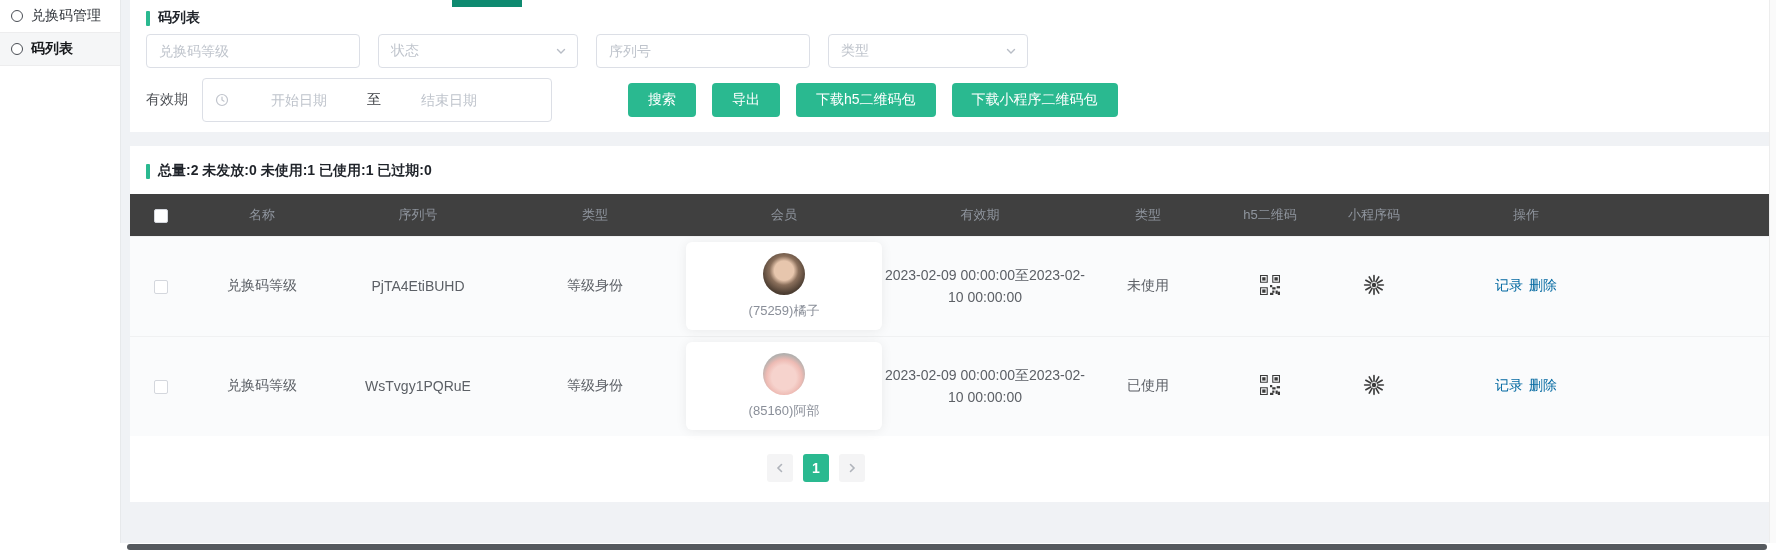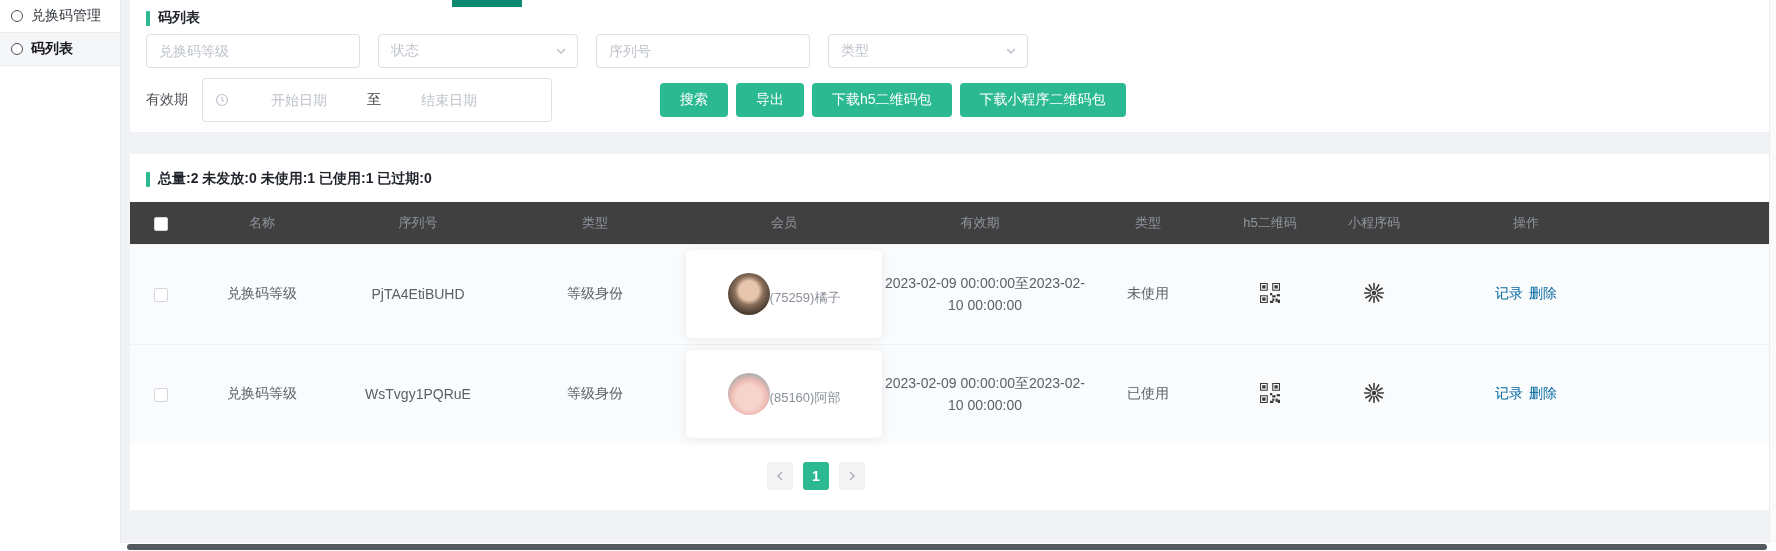--- a/index.html
+++ b/index.html
@@ -30,34 +30,34 @@
   .f-select { width:200px; display:flex; align-items:center; justify-content:space-between; padding:0 10px 0 12px; color:#bfc4cc; cursor:pointer; }
 
   .filter-row2 { display:flex; align-items:center; margin-top:10px; }
   .vlabel { font-size:14px; color:#4e5156; width:46px; flex:0 0 auto; }
   .date-range { margin-left:10px; width:350px; height:44px; border:1px solid #dcdfe6; border-radius:4px; display:flex; align-items:center; padding:0 12px; background:#fff; }
   .date-range .clock { display:inline-flex; margin-right:10px; }
   .date-input { border:none; outline:none; width:120px; font-size:14px; color:#333; text-align:center; background:transparent; font-family:inherit; }
   .date-input::placeholder { color:#bfc4cc; }
   .date-sep { font-size:14px; color:#3c3f44; margin:0 8px; }
 
-  .btns { display:flex; gap:8px; margin-left:108px; }
+  .btns { display:flex; gap:16px; margin-left:76px; }
   .btn-primary { height:34px; border:none; border-radius:4px; background:#2ab990; color:#fff; font-size:14px; padding:0 20px; cursor:pointer; font-family:inherit; }
 
-  .table-card { margin-top:22px; padding:12px 0 16px 0; height:356px; }
+  .table-card { margin-top:14px; padding:12px 0 16px 0; height:356px; }
   .summary { display:flex; align-items:center; gap:8px; padding:4px 16px 14px 16px; font-size:14px; font-weight:bold; color:#1f2329; }
 
   table.grid { width:100%; border-collapse:collapse; table-layout:fixed; }
   .grid th { height:42px; font-size:13px; font-weight:normal; color:#8f959e; text-align:center; background:#404040; }
   .grid tbody tr { height:100px; background:#fafbfc; border-top:1px solid #f0f1f2; }
   .grid td { text-align:center; font-size:14px; color:#5c6066; vertical-align:middle; }
 
   .cb { display:inline-block; width:14px; height:14px; border:1px solid #d4d7dd; border-radius:2px; background:#fff; cursor:pointer; vertical-align:middle; }
 
-  .member-card { display:inline-flex; flex-direction:row; align-items:center; justify-content:center; width:196px; height:88px; background:#fff; border-radius:6px; box-shadow:0 1px 12px rgba(0,0,0,0.07); }
+  .member-card { display:inline-flex; flex-direction:column; align-items:center; justify-content:center; width:196px; height:88px; background:#fff; border-radius:6px; box-shadow:0 1px 12px rgba(0,0,0,0.07); }
   .avatar { width:42px; height:42px; border-radius:50%; display:block; }
   .av0 { background:radial-gradient(circle at 50% 42%, #e7c6ad 0 30%, #8a6f5b 45%, #4e3f33 70%, #3a2e26 100%); }
   .av1 { background:radial-gradient(circle at 50% 58%, #f6d3cd 0 38%, #eebbb4 55%, #b3b0ae 72%, #9b9896 100%); }
   .member-name { margin-top:7px; font-size:13px; color:#8a8f99; }
 
   .validity-text { display:inline-block; width:206px; line-height:22px; color:#5c6066; }
   .act-link { color:#0369a1; text-decoration:none; margin:0 3px; cursor:pointer; }
   .icon-btn { display:inline-flex; cursor:pointer; }
 
   .pagination { width:1372px; margin-top:18px; display:flex; justify-content:center; align-items:center; gap:10px; }

